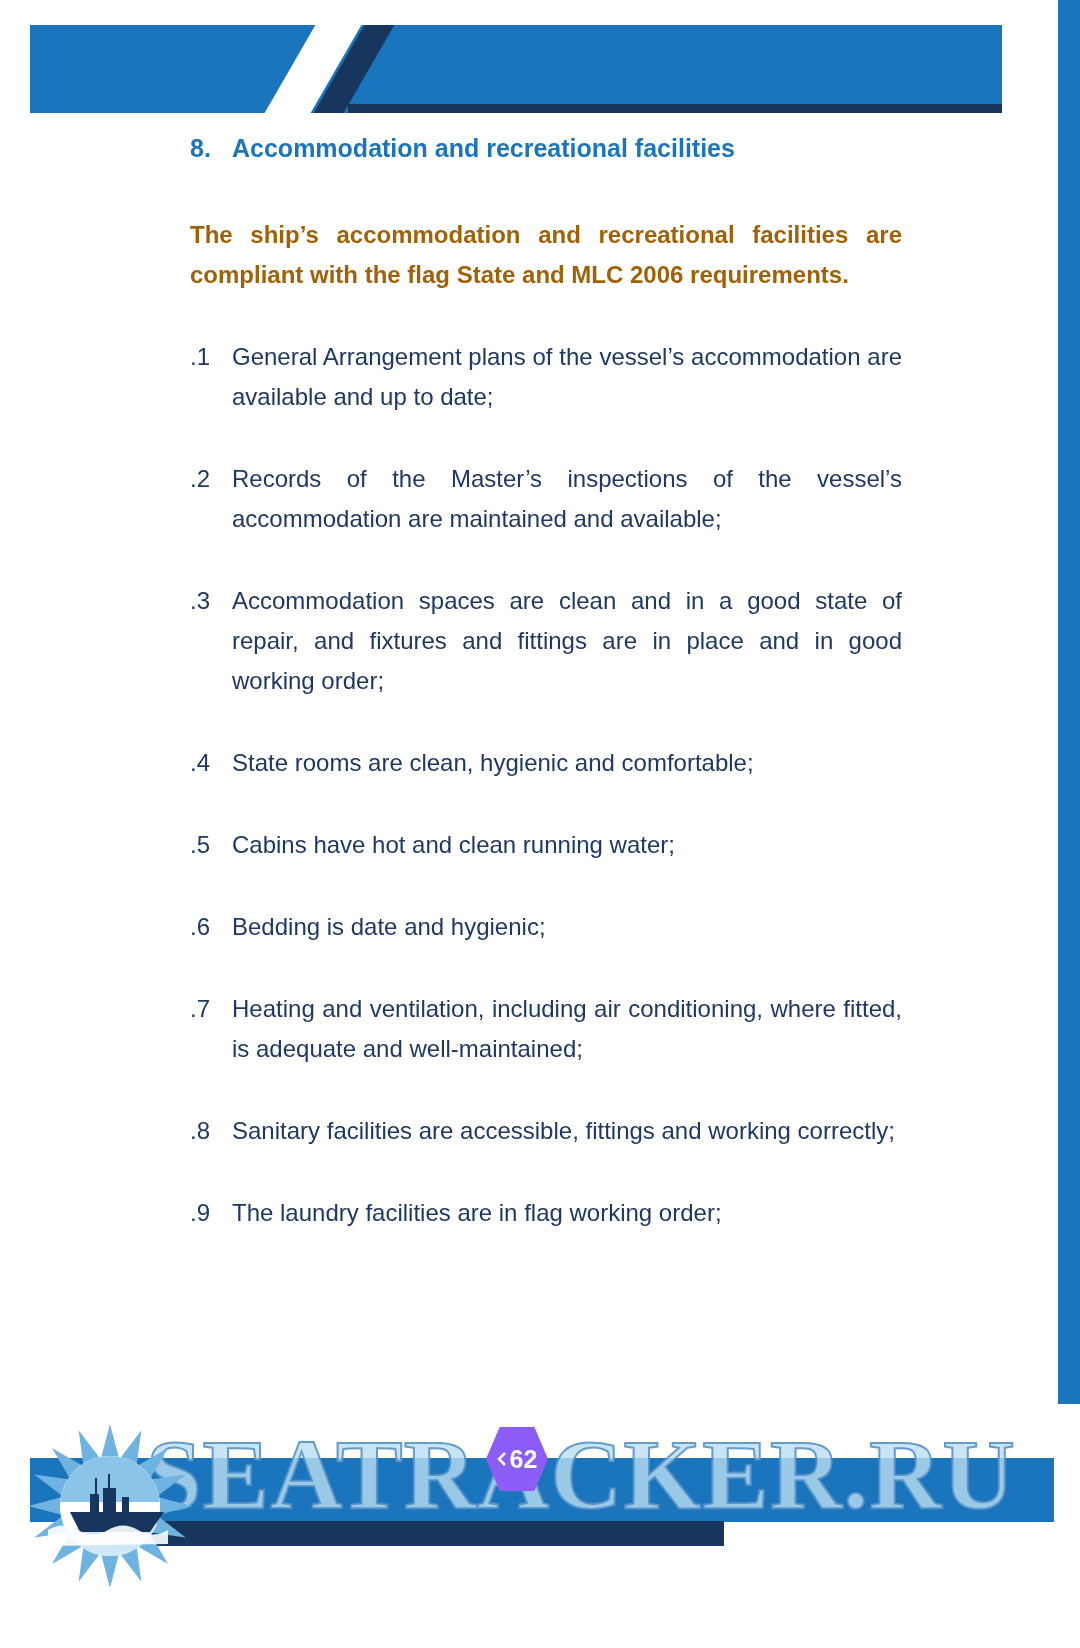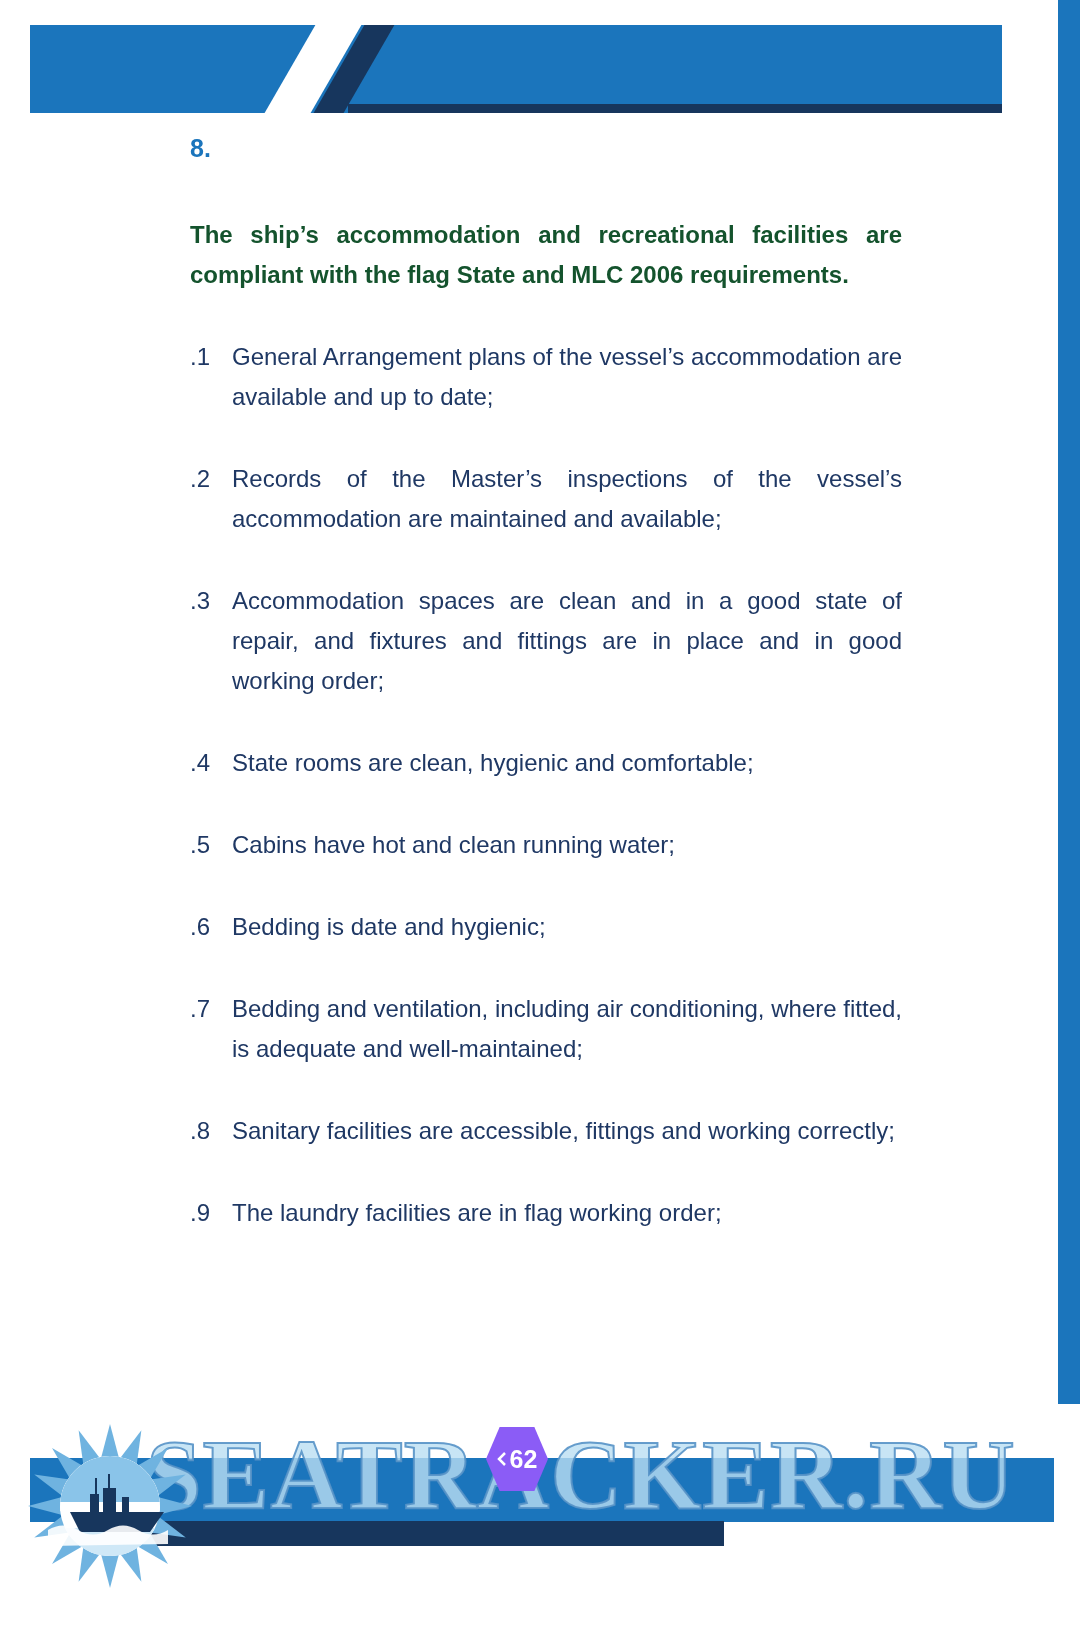--- a/index.html
+++ b/index.html
@@ -18,21 +18,21 @@
   .band-navy-slash  { position:absolute; top:-12px; bottom:-12px; left:309px; width:30px; background:#17365D; transform:skewX(-30deg); }
   .band-navy-bottom { position:absolute; left:318px; right:0; bottom:0; height:9px; background:#17365D; }
 
   
   .right-bar { position:absolute; top:0; right:0; width:22px; height:1404px; background:#1B75BC; }
 
   
   .content { position:absolute; left:0; top:0; width:1080px; padding:133px 178px 0 190px; }
   .heading { display:flex; color:#1B75BC; font-weight:bold; font-size:25px; line-height:30px; margin-bottom:52px; }
   .heading .h-num { width:42px; flex:none; }
-  .intro { font-weight:bold; color:#14532d; font-size:24px; line-height:40px; text-align:justify; margin-bottom:42px; }
+  .intro { font-weight:bold; color:#a16207; font-size:24px; line-height:40px; text-align:justify; margin-bottom:42px; }
   .item { display:flex; margin-bottom:42px; font-size:24px; line-height:40px; }
   .item .num { width:42px; flex:none; }
   .item .txt { flex:1; text-align:justify; }
 
   
   .f-bar-blue { position:absolute; left:30px; top:1458px; width:1024px; height:64px; background:#1B75BC; z-index:2; }
   .f-bar-navy { position:absolute; left:112px; top:1521px; width:612px; height:25px; background:#17365D;
                 clip-path:polygon(26px 0, 100% 0, 100% 100%, 0 100%); z-index:3; }
   .watermark {
     position:absolute; left:146px; top:1420px; z-index:4;
@@ -60,20 +60,21 @@
     <div class="band-white-slash"></div>
     <div class="band-navy-slash"></div>
     <div class="band-navy-bottom"></div>
   </div>
 
   <div class="right-bar"></div>
 
   <div class="content">
     <div class="heading">
       <span class="h-num">8.</span>
+      <span class="h-title">Accommodation and recreational facilities</span>
     </div>
 
     <p class="intro">The ship’s accommodation and recreational facilities are compliant with the flag State and MLC 2006 requirements.</p>
 
     <div class="item">
       <span class="num">.1</span>
       <div class="txt">General Arrangement plans of the vessel’s accommodation are available and up to date;</div>
     </div>
     <div class="item">
       <span class="num">.2</span>
@@ -90,21 +91,21 @@
     <div class="item">
       <span class="num">.5</span>
       <div class="txt">Cabins have hot and clean running water;</div>
     </div>
     <div class="item">
       <span class="num">.6</span>
       <div class="txt">Bedding is date and hygienic;</div>
     </div>
     <div class="item">
       <span class="num">.7</span>
-      <div class="txt">Bedding and ventilation, including air conditioning, where fitted, is adequate and well-maintained;</div>
+      <div class="txt">Heating and ventilation, including air conditioning, where fitted, is adequate and well-maintained;</div>
     </div>
     <div class="item">
       <span class="num">.8</span>
       <div class="txt">Sanitary facilities are accessible, fittings and working correctly;</div>
     </div>
     <div class="item">
       <span class="num">.9</span>
       <div class="txt">The laundry facilities are in flag working order;</div>
     </div>
   </div>

